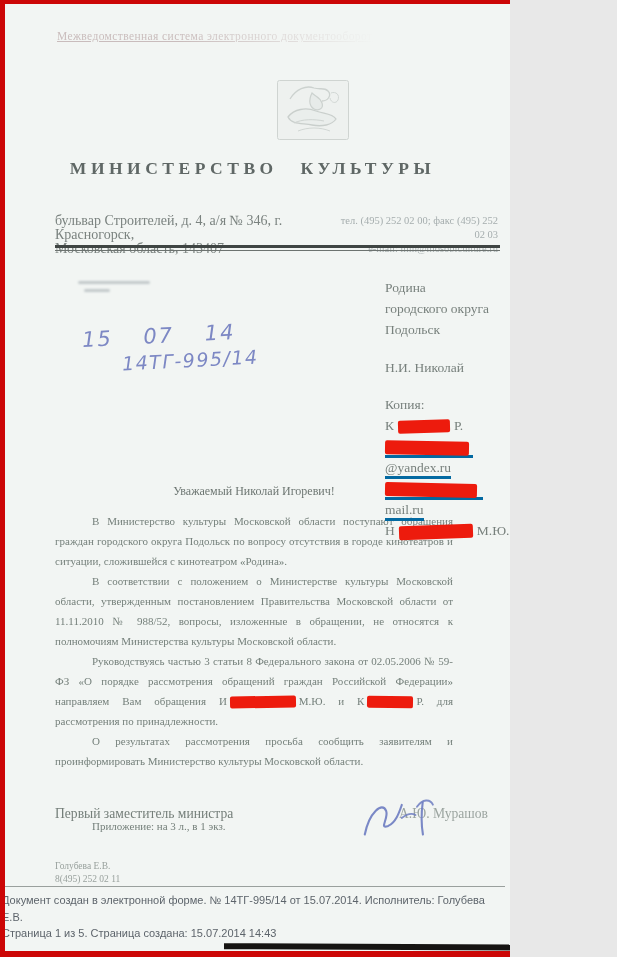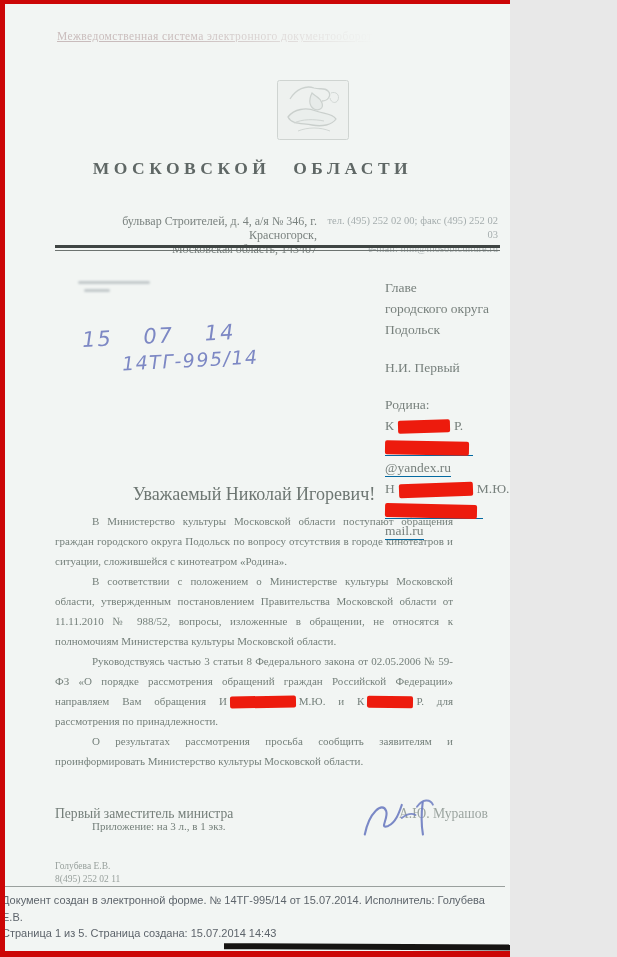--- a/index.html
+++ b/index.html
@@ -24,21 +24,21 @@
     -webkit-mask-image:linear-gradient(to right,#000 35%,transparent 88%);
     mask-image:linear-gradient(to right,#000 35%,transparent 88%);
   }
   .emblem{position:absolute;left:276px;top:79px;z-index:2;opacity:.85;}
   .org-title{
     position:absolute;left:55px;right:60px;top:157px;text-align:center;
     font-size:17.5px;font-weight:600;color:#5f6765;line-height:23px;
     letter-spacing:4.5px;word-spacing:14px;
   }
   .addr-row{position:absolute;left:55px;top:214px;right:12px;display:flex;justify-content:space-between;}
-  .addr-left{font-size:12px;color:#7a827f;line-height:14px;text-align:right;}
+  .addr-left{font-size:14px;color:#7a827f;line-height:14px;}
   .addr-right{font-size:10.5px;color:#98a1a2;line-height:14px;text-align:right;opacity:.85;}
   .rule-thick{position:absolute;left:55px;right:10px;top:245px;height:3px;background:#3f4543;}
   .rule-thin{position:absolute;left:55px;right:10px;top:250px;height:1px;background:#6d7370;}
 
   .stamp-remnant{position:absolute;left:78px;top:281px;width:95px;height:18px;filter:blur(1.2px);opacity:.45;z-index:1;}
   .stamp-remnant i{display:block;background:#8a949a;border-radius:2px;}
   .stamp-remnant .l1{width:72px;height:3px;margin-bottom:5px;}
   .stamp-remnant .l2{width:26px;height:3px;margin-left:6px;}
 
   .hand{position:absolute;color:#7d88c4;font-family:"DejaVu Sans",sans-serif;font-style:italic;z-index:3;}
@@ -48,23 +48,23 @@
   .recipient{position:absolute;left:385px;top:277px;font-size:13.5px;color:#78817d;line-height:21px;z-index:4;}
   .recipient .gap-s{height:17px;}
   .recipient .gap-m{height:16px;}
   .redact{display:inline-block;background:#ed1b0d;border-radius:2px;vertical-align:middle;transform:rotate(-1.5deg);z-index:10;position:relative;}
   .redact.r-copy1{width:52px;height:13px;margin:0 4px;}
   .redact.r-copy2{width:84px;height:14px;margin-right:4px;transform:rotate(1deg);}
   .redact.r-copy3{width:74px;height:14px;margin:0 4px;transform:rotate(-2deg);}
   .redact.r-copy4{width:92px;height:14px;margin-right:6px;transform:rotate(1.2deg);}
   .redact.r-inline1{width:66px;height:12px;margin:0 3px;transform:rotate(-1deg);}
   .redact.r-inline2{width:46px;height:12px;margin:0 3px;transform:rotate(1deg);}
-  .email-line{border-bottom:1px solid #0369a1;padding-bottom:1px;}
+  .email-line{border-bottom:3px solid #0369a1;padding-bottom:1px;}
 
-  .salutation{position:absolute;left:55px;right:57px;top:484px;text-align:center;font-size:18px;color:#6d7672;}
+  .salutation{position:absolute;left:55px;right:57px;top:484px;text-align:center;font-size:12px;color:#6d7672;}
   .body-col{
     position:absolute;left:55px;right:57px;top:511px;
     font-size:11px;line-height:20px;color:#75807b;text-align:justify;
   }
   .body-col p{margin:0;text-indent:37px;}
   .body-col p.attachment{margin-top:45px;text-align:left;}
 
   .sig-row{position:absolute;left:55px;right:22px;top:806px;display:flex;justify-content:space-between;align-items:center;}
   .sig-position{font-size:13.6px;color:#747e79;}
   .sig-name{font-size:13.6px;color:#8d9792;opacity:.85;}
@@ -90,21 +90,21 @@
       <path d="M14 20 C20 10 30 6 38 9 C44 11 48 8 52 12 C56 16 52 22 46 22" stroke="#c6ccc9" stroke-width="1.3" fill="none"></path>
       <path d="M36 14 C40 18 44 18 46 24 C48 30 42 32 38 30 C34 28 32 22 36 14 Z" stroke="#c6ccc9" stroke-width="1.2" fill="#e6eae8"></path>
       <path d="M12 38 C18 30 30 28 40 32 C48 35 56 34 60 40 C56 46 46 48 36 46 C26 44 16 46 12 38 Z" stroke="#c3c9c6" stroke-width="1.3" fill="#e9edeb"></path>
       <path d="M18 44 C26 40 38 40 48 42" stroke="#c9cfcc" stroke-width="1" fill="none"></path>
       <path d="M22 52 C32 48 44 48 54 52" stroke="#ccd2cf" stroke-width="1" fill="none"></path>
       <path d="M55 14 C60 12 64 16 62 21 C60 25 55 24 54 19" stroke="#cdd3d0" stroke-width="1" fill="none"></path>
     </svg>
   </div>
 
   <div class="org-title">
-    <div>МОСКОВСКОЙ ОБЛАСТИ</div>
+    <div>МИНИСТЕРСТВО КУЛЬТУРЫ</div>
   </div>
 
   <div class="addr-row">
     <div class="addr-left">
       <div>бульвар Строителей, д. 4, а/я № 346, г. Красногорск,</div>
       <div>Московская область, 143407</div>
     </div>
     <div class="addr-right">
       <div>тел. (495) 252 02 00; факс (495) 252 02 03</div>
       <div>e-mail: min@mosoblculture.ru</div>
@@ -115,30 +115,30 @@
 
   <div class="stamp-remnant">
       <i class="l1"></i>
       <i class="l2"></i>
     </div>
 
   <div class="hand date">15 07 14</div>
   <div class="hand number">14ТГ-995/14</div>
 
   <div class="recipient">
-    <div>Главе</div>
+    <div>Родина</div>
     <div>городского округа Подольск</div>
     <div class="gap-s"></div>
-    <div>Н.И. Первый</div>
+    <div>Н.И. Николай</div>
     <div class="gap-m"></div>
-    <div>Родина:</div>
+    <div>Копия:</div>
     <div><span>К</span><span class="redact r-copy1"></span><span>Р.</span></div>
     <div><span class="email-line"><span class="redact r-copy2"></span><span>@yandex.ru</span></span></div>
+    <div><span class="email-line"><span class="redact r-copy4"></span><span>mail.ru</span></span></div>
     <div><span>Н</span><span class="redact r-copy3"></span><span>М.Ю.</span></div>
-    <div><span class="email-line"><span class="redact r-copy4"></span><span>mail.ru</span></span></div>
   </div>
 
   <div class="salutation">Уважаемый Николай Игоревич!</div>
 
   <div class="body-col">
     <p>В Министерство культуры Московской области поступают обращения граждан городского округа Подольск по вопросу отсутствия в городе кинотеатров и ситуации, сложившейся с кинотеатром «Родина».</p>
     <p>В соответствии с положением о Министерстве культуры Московской области, утвержденным постановлением Правительства Московской области от 11.11.2010 № 988/52, вопросы, изложенные в обращении, не относятся к полномочиям Министерства культуры Московской области.</p>
     <p><span>Руководствуясь частью 3 статьи 8 Федерального закона от 02.05.2006 № 59-ФЗ «О порядке рассмотрения обращений граждан Российской Федерации» направляем Вам обращения И</span><span class="redact r-inline1"></span><span>М.Ю. и К</span><span class="redact r-inline2"></span><span>Р. для рассмотрения по принадлежности.</span></p>
     <p>О результатах рассмотрения просьба сообщить заявителям и проинформировать Министерство культуры Московской области.</p>
     <p class="attachment">Приложение: на 3 л., в 1 экз.</p>

